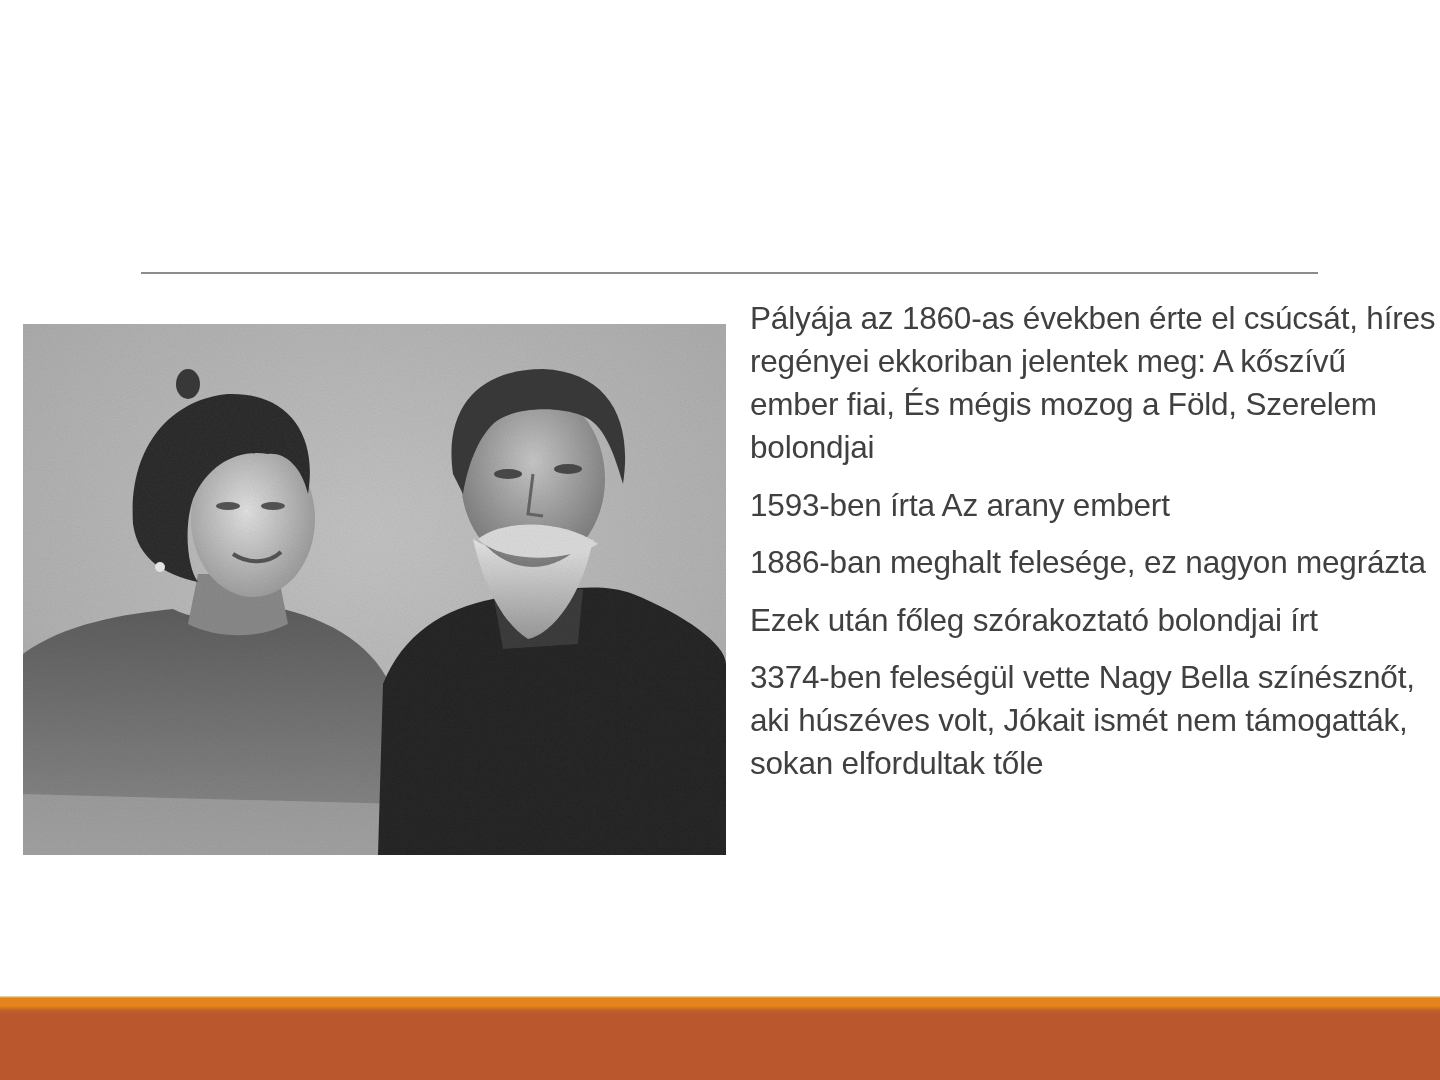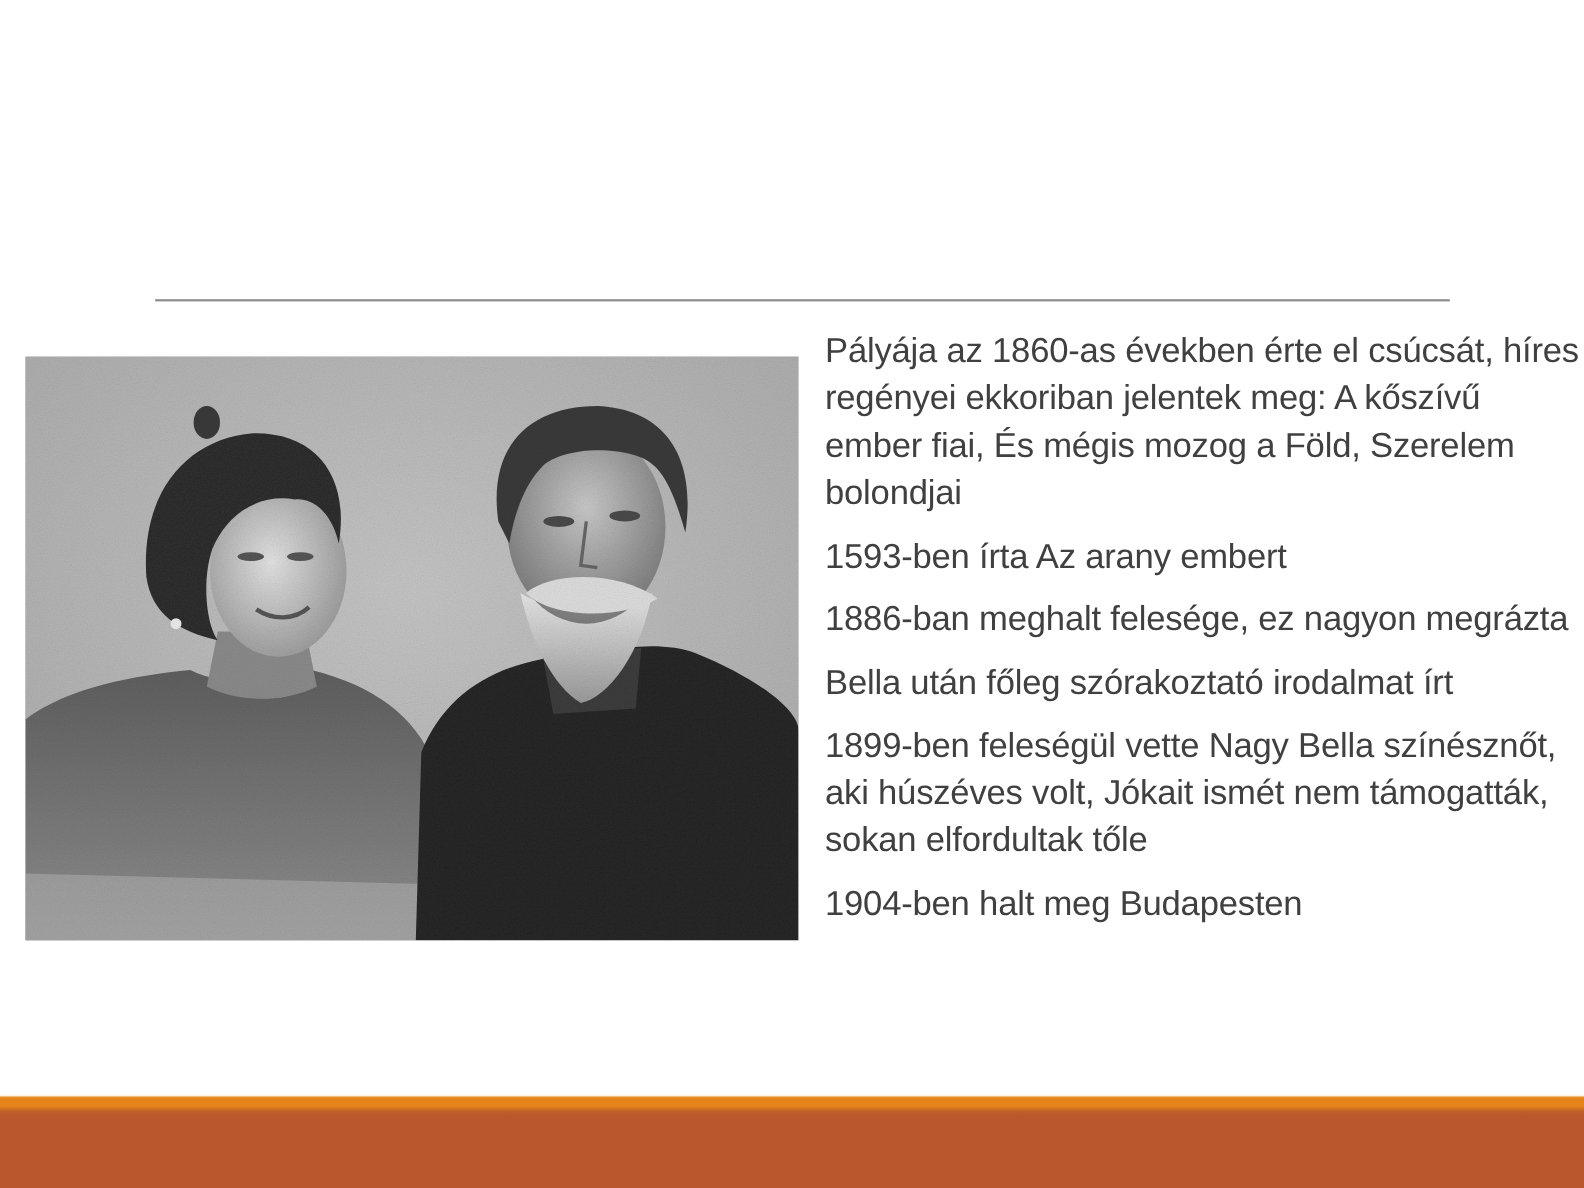--- a/index.html
+++ b/index.html
@@ -103,19 +103,18 @@
         <ellipse cx="545" cy="145" rx="14" ry="5" fill="#4a4a4a"></ellipse>
         <path d="M510 150 L505 190 L520 192" stroke="#666" stroke-width="3" fill="none"></path>
       </g>
     </svg>
   </div>
 
   <ul class="bullets">
     <li>Pályája az 1860-as években érte el csúcsát, híres regényei ekkoriban jelentek meg: A kőszívű ember fiai, És mégis mozog a Föld, Szerelem bolondjai</li>
     <li>1593-ben írta Az arany embert</li>
     <li>1886-ban meghalt felesége, ez nagyon megrázta</li>
-    <li>Bella után főleg szórakoztató irodalmat írt</li>
-    <li>1899-ben feleségül vette Nagy Bella színésznőt, aki húszéves volt, Jókait ismét nem támogatták, sokan elfordultak tőle</li>
-    <li>1904-ben halt meg Budapesten</li>
+    <li>Ezek után főleg szórakoztató bolondjai írt</li>
+    <li>3374-ben feleségül vette Nagy Bella színésznőt, aki húszéves volt, Jókait ismét nem támogatták, sokan elfordultak tőle</li>
   </ul>
 
   <div class="footer-bar"></div>
 </div>
 
 </body></html>

